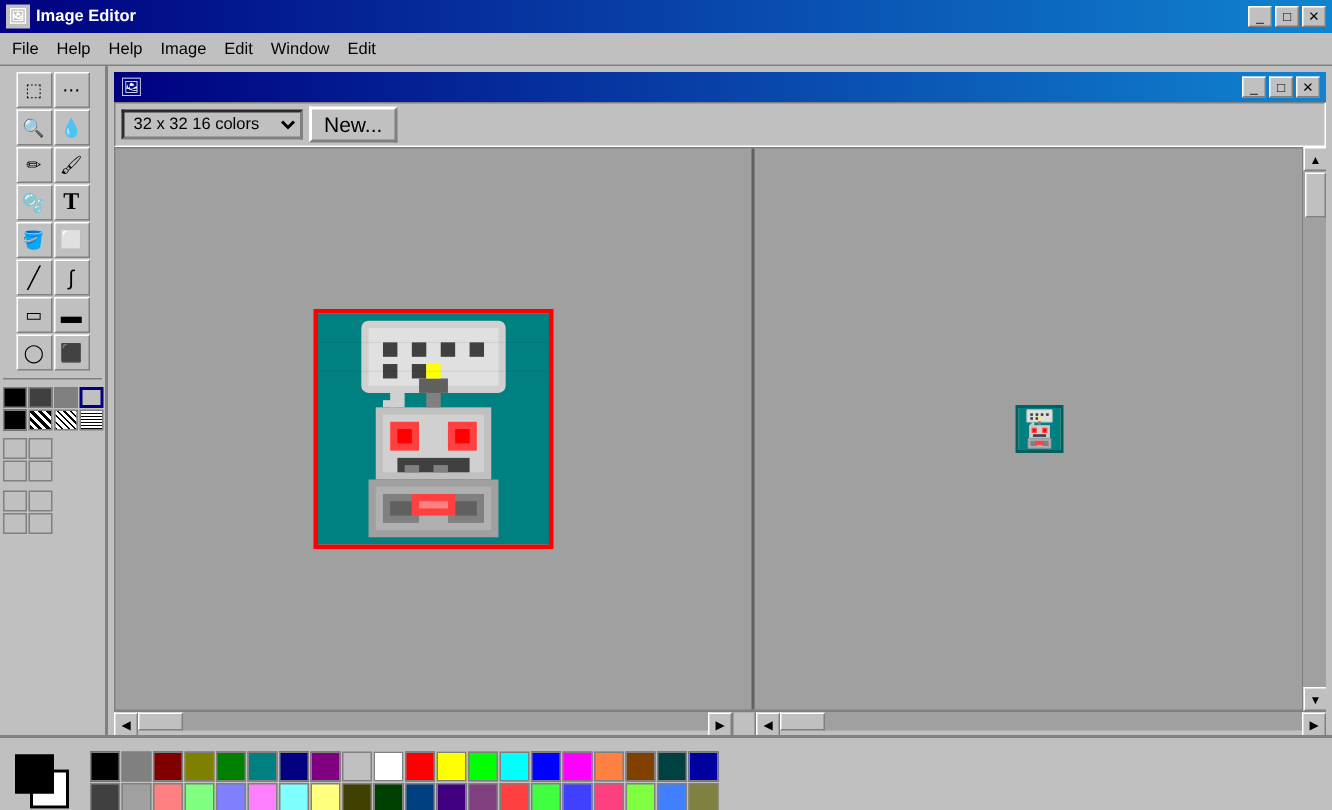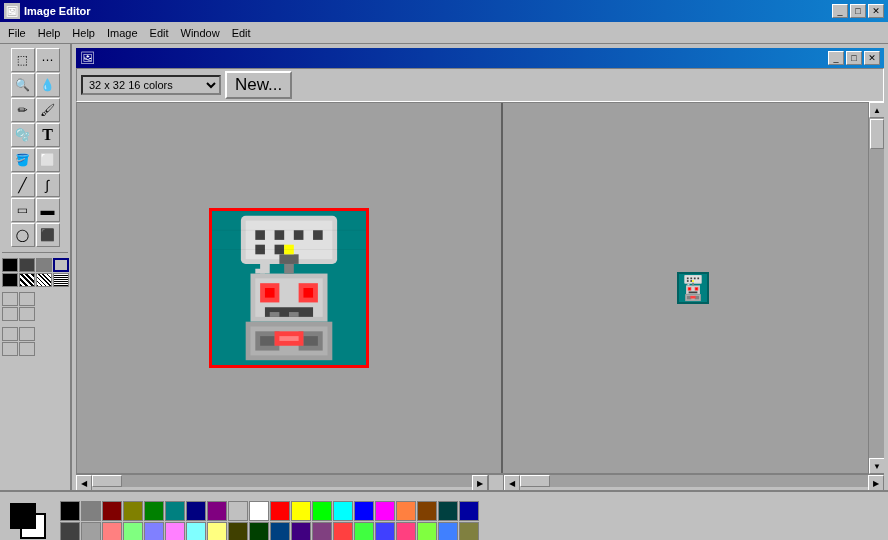--- a/index.html
+++ b/index.html
@@ -139,29 +139,29 @@
       margin: 0 4px;
       background: #c0c0c0;
       border: 1px solid;
       border-color: #808080 #ffffff #ffffff #808080;
     }
     .size-dropdown {
       background: #c0c0c0;
       border: 2px inset #808080;
       padding: 1px 2px;
       font-size: 11px;
-      width: 140px;
+      width: 121px;
       height: 20px;
     }
     .new-btn {
       padding: 2px 8px;
       background: #c0c0c0;
       border: 2px solid;
       border-color: #ffffff #808080 #808080 #ffffff;
-      font-size: 17px;
+      font-size: 14px;
       cursor: pointer;
     }
 
     .canvas-left {
       flex: 1;
       display: flex;
       align-items: center;
       justify-content: center;
       border-right: 2px solid #808080;
       overflow: auto;

